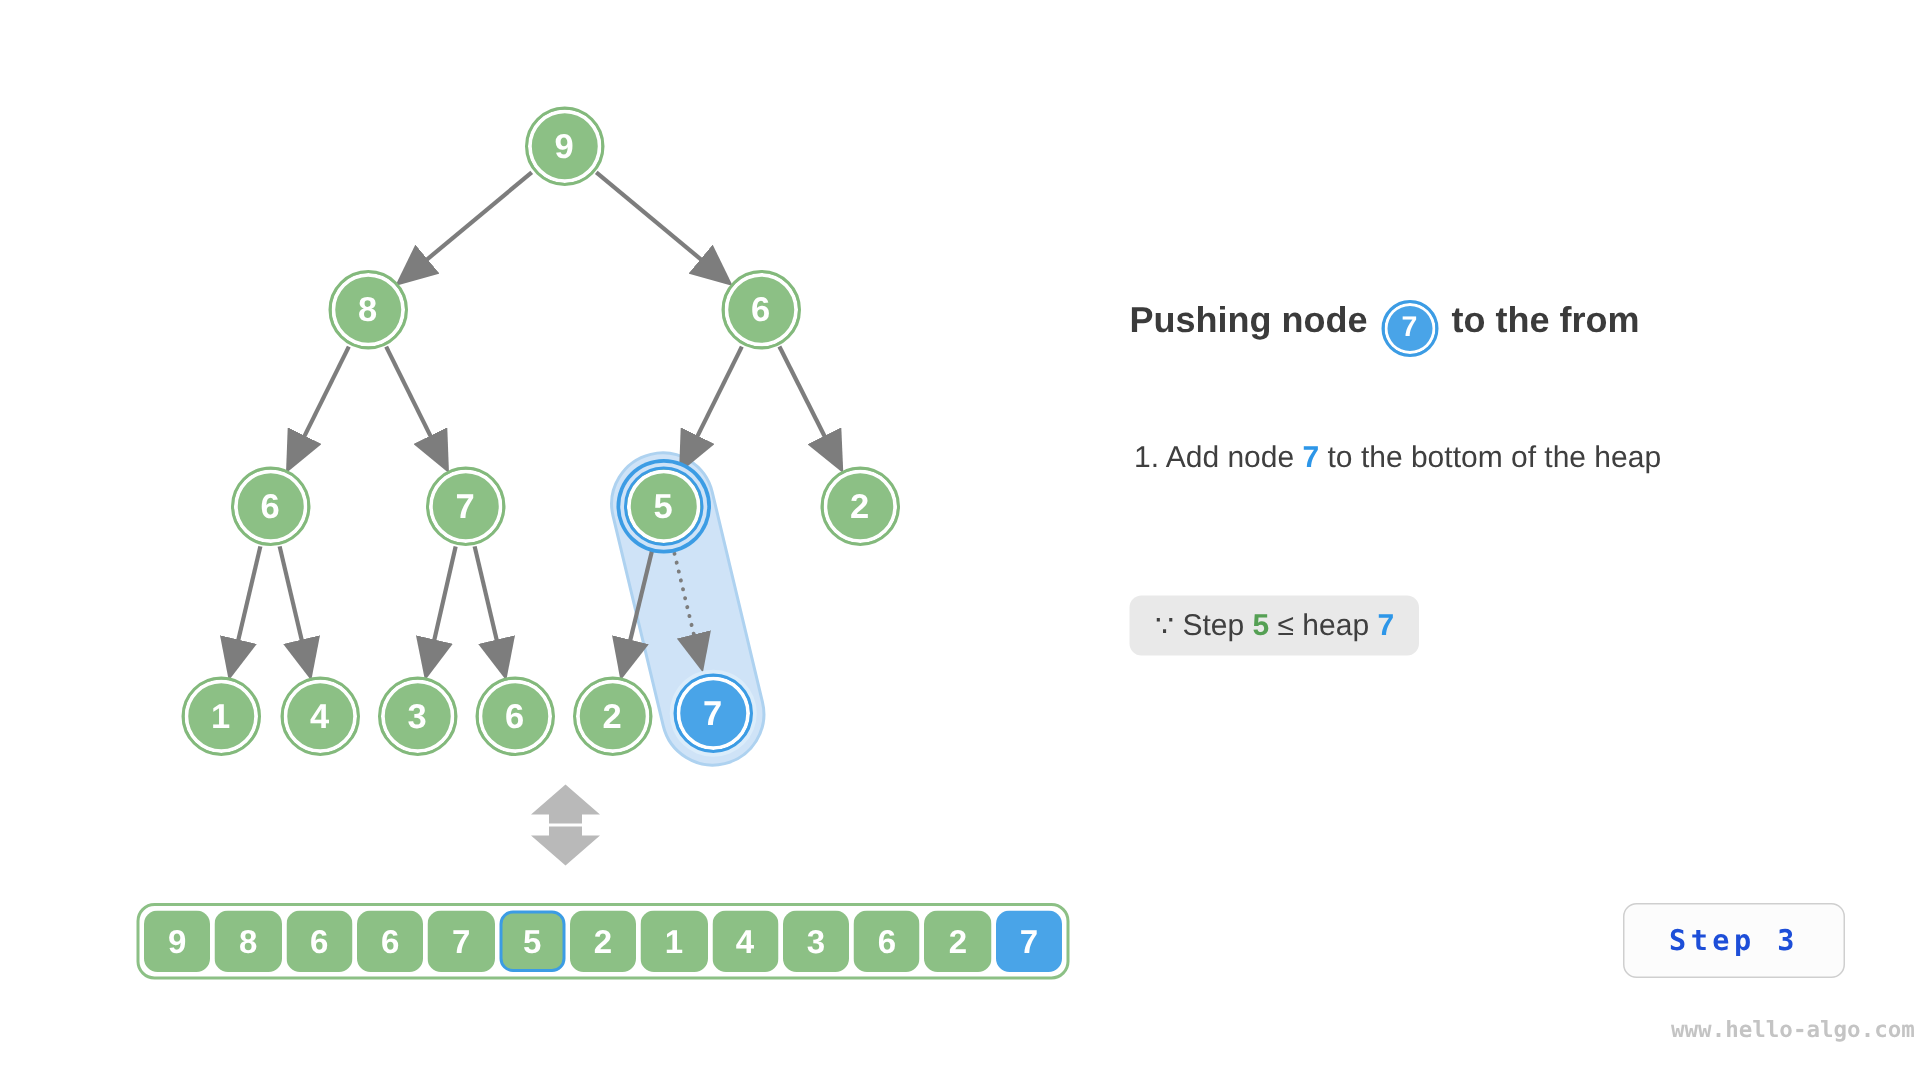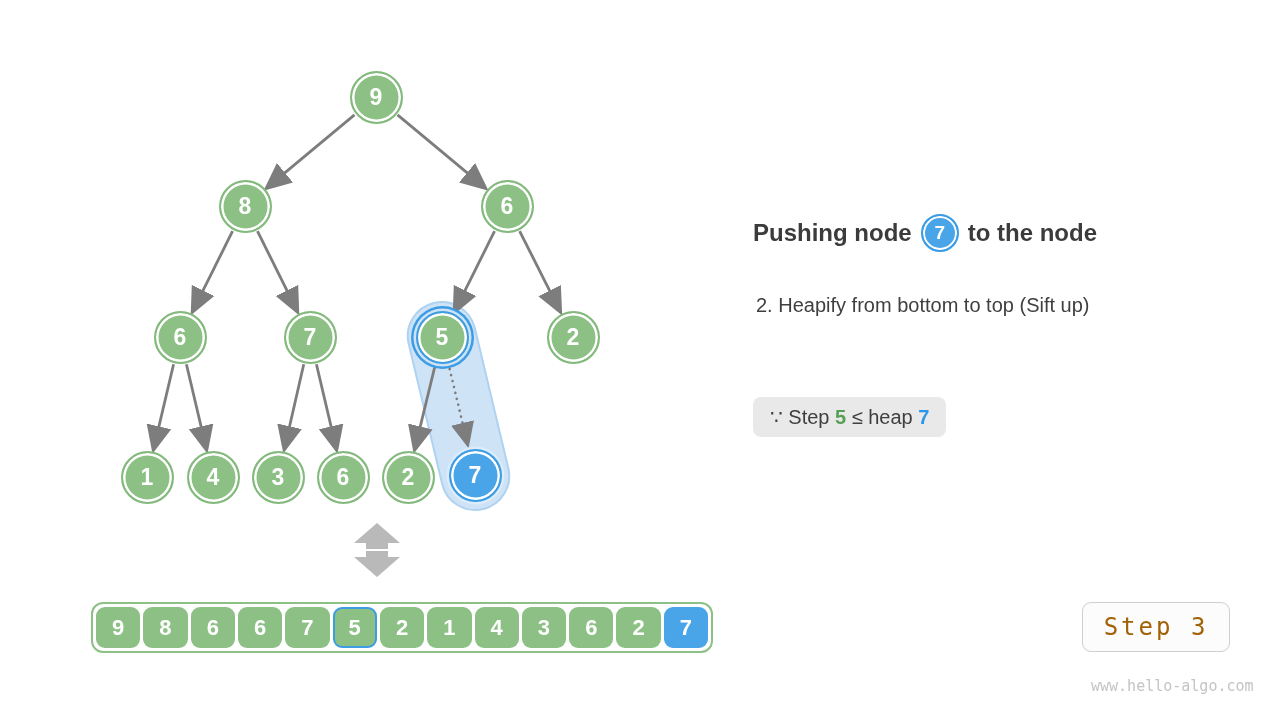--- a/index.html
+++ b/index.html
@@ -26,46 +26,46 @@
                border:2px solid #8cc085; border-radius:12px; background:#fff;
                display:flex; gap:3px; padding:3px; }
   .cell { flex:1; border-radius:9px; background:#8cc085;
           display:flex; align-items:center; justify-content:center;
           color:#fff; font-size:22px; font-weight:bold;
           border:2.5px solid transparent; }
   .cell.outlined { border-color:#3c9ce4; }
   .cell.blue { background:#49a4e8; }
 
   
-  .panel-title { position:absolute; left:753px; top:212px; height:42px;
-                 display:flex; align-items:center; gap:9px;
+  .panel-title { position:absolute; left:753px; top:200px; height:42px;
+                 display:flex; align-items:flex-start; gap:9px;
                  font-size:24px; font-weight:bold; color:#3b3b3b; }
   .title-circle { width:38px; height:38px; border-radius:50%;
                   background:#49a4e8; border:2px solid #3c9ce4;
                   box-shadow: inset 0 0 0 2px #ffffff;
                   display:flex; align-items:center; justify-content:center;
                   color:#fff; font-size:19px; font-weight:bold; }
   .steps { position:absolute; left:756px; top:291px; font-size:20px; color:#3f3f3f; }
   .step-line { margin-bottom:25px; line-height:28px; }
   .v-blue  { color:#2d96e8; font-weight:bold; }
   .v-green { color:#55a054; font-weight:bold; }
   .note-box { position:absolute; left:753px; top:397px; height:40px;
               background:#e9e9e9; border-radius:8px; padding:0 17px;
               display:flex; align-items:center; font-size:20px; color:#3f3f3f;
               white-space:pre; }
 
   
   .step-badge { position:absolute; left:1082px; top:602px; width:148px; height:50px;
                 border:1.5px solid #cfcfcf; border-radius:9px; background:#fcfcfc;
                 display:flex; align-items:center; justify-content:center;
-                font-family:"DejaVu Sans Mono", monospace; font-size:24px;
-                font-weight:normal; color:#a16207; letter-spacing:3px; white-space:pre; }
-  .watermark { position:absolute; left:1091px; top:677px; width:165px;
+                font-family:"DejaVu Sans Mono", monospace; font-size:19px;
+                font-weight:bold; color:#1d4ed8; letter-spacing:3px; white-space:pre; }
+  .watermark { position:absolute; left:1114px; top:677px; width:165px;
                font-family:"DejaVu Sans Mono", monospace; font-size:15px;
-               color:#c4c4c4; letter-spacing:0px; }
+               color:#c4c4c4; letter-spacing:0px;font-weight:bold; }
 </style>
 </head>
 <body>
 
 <div class="stage">
 
   <svg class="edges-svg" width="1280" height="720" viewBox="0 0 1280 720">
     <defs>
       <marker id="ah" markerWidth="10" markerHeight="9" refX="7.5" refY="4.5" orient="auto">
         <path d="M0,0 L10,4.5 L0,9 z" fill="#7d7d7d"></path>
@@ -123,26 +123,26 @@
       <div class="cell">4</div>
       <div class="cell">3</div>
       <div class="cell">6</div>
       <div class="cell">2</div>
       <div class="cell blue">7</div>
     </div>
 
   <div class="panel-title">
     <span>Pushing node</span>
     <span class="title-circle">7</span>
-    <span>to the node</span>
+    <span>to the from</span>
   </div>
 
   <div class="steps">
     <div class="step-line">
-      <span>2.</span><span> Heapify from bottom to top (Sift up)</span>
+      <span>1.</span><span> Add node </span><span class="v-blue">7</span><span> to the bottom of the heap</span>
     </div>
   </div>
 
   <div class="note-box">
     <span>∵</span><span> Step </span><span class="v-green">5</span><span> ≤ heap </span><span class="v-blue">7</span>
   </div>
 
   <div class="step-badge">Step 3</div>
 
   <div class="watermark">www.hello-algo.com</div>

